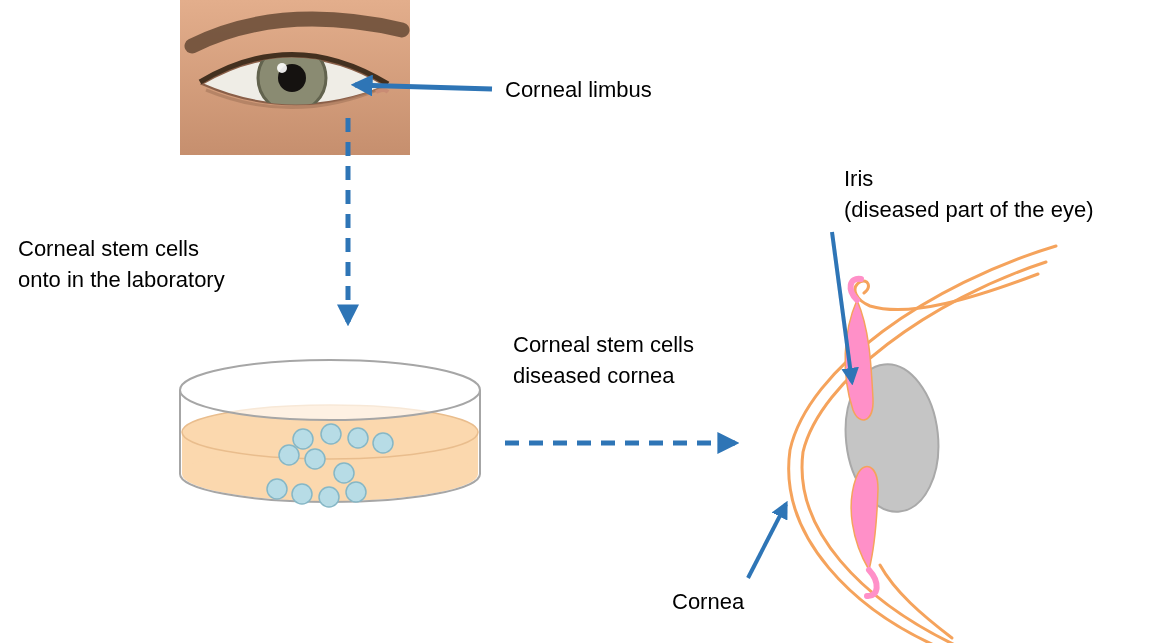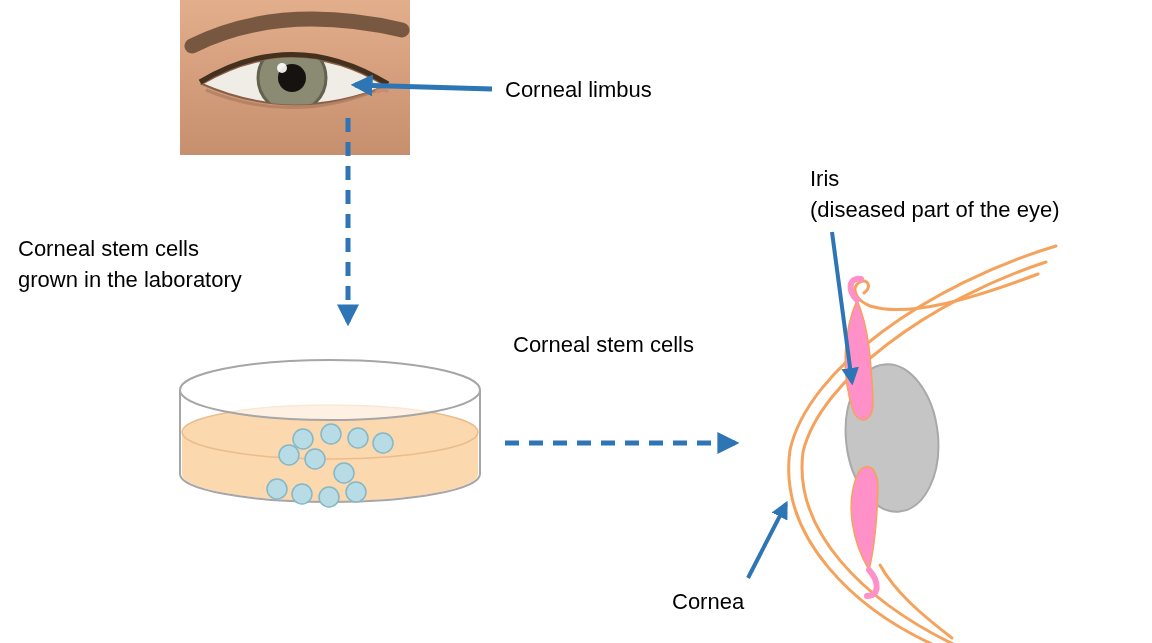--- a/index.html
+++ b/index.html
@@ -121,25 +121,26 @@
 
   <line x1="832" y1="232" x2="852" y2="382" class="arrow thin" marker-end="url(#arrowBlue)"></line>
 
   <line x1="748" y1="578" x2="786" y2="504" class="arrow thin" marker-end="url(#arrowBlue)"></line>
 </svg>
 
 <div class="label" style="left:505px;top:74px">Corneal limbus</div>
 
 <div class="label" style="left:18px;top:233px">
   <div>Corneal stem cells</div>
-  <div>grown in the laboratory</div>
+  <div>onto in the laboratory</div>
 </div>
 
 <div class="label" style="left:513px;top:329px">
   <div>Corneal stem cells</div>
+  <div>diseased cornea</div>
 </div>
 
-<div class="label" style="left:810px;top:163px">
+<div class="label" style="left:844px;top:163px">
   <div>Iris</div>
   <div>(diseased part of the eye)</div>
 </div>
 
 <div class="label" style="left:672px;top:586px">Cornea</div>
 
 </body></html>

